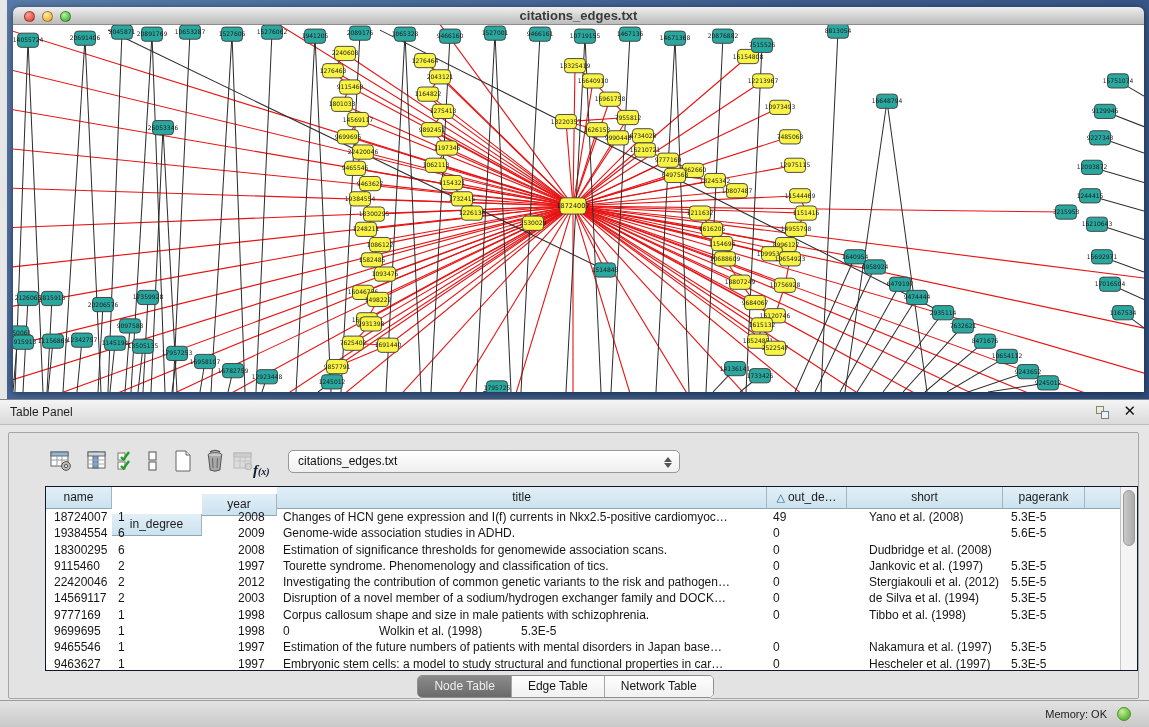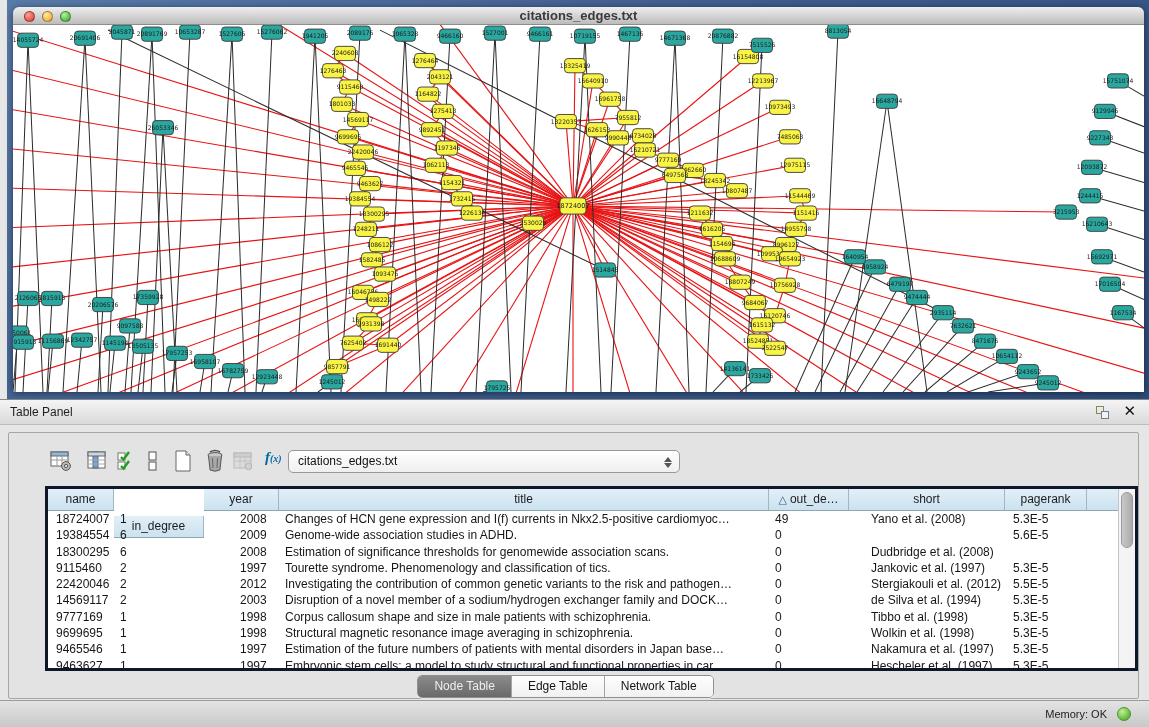--- a/index.html
+++ b/index.html
@@ -32,35 +32,35 @@
   .panel-title { position:absolute; left:10px; top:0; font-size:12px; color:#1e1e1e; line-height:25px; }
   .float-icon { position:absolute; right:40px; top:6px; width:13px; height:13px; }
   .float-icon .sq1 { position:absolute; left:0; top:0; width:8px; height:8px; border:1px solid #8f8455; background:transparent; }
   .float-icon .sq2 { position:absolute; right:0; bottom:0; width:8px; height:8px; border:1px solid #6d7f92; background:#eef2f5; }
   .close-icon { position:absolute; right:13px; top:2px; font-size:15px; font-weight:bold; color:#111; cursor:default; }
 
   .content-frame { position:absolute; left:8px; top:32px; width:1131px; height:267px;
                    border:1px solid #a6a6a6; border-radius:2px; background:#e3e3e3; }
 
   .toolbar-icon { position:absolute; top:16px; width:24px; height:24px; }
-  .fx-label { position:absolute; left:244px; top:16px; font-family:"Liberation Serif","DejaVu Serif",serif;
-              font-style:italic; font-weight:bold; font-size:15px; color:#0369a1;margin-left:12px; }
+  .fx-label { position:absolute; left:244px; top:29px; font-family:"Liberation Serif","DejaVu Serif",serif;
+              font-style:italic; font-weight:bold; font-size:15px; color:#0f172a; }
   .fx-label small { font-size:10px; font-weight:bold; }
   .combo { position:absolute; left:279px; top:17px; width:392px; height:23px;
            border:1px solid #989898; border-radius:5px;
            background:linear-gradient(#ffffff,#efefef); box-shadow:inset 0 1px 0 #fff;
            font-size:12px; color:#111; line-height:21px; padding-left:9px; }
   .combo .stepper { position:absolute; right:7px; top:3px; width:9px; height:16px;
                     display:flex; flex-direction:column; align-items:center; justify-content:center; gap:1px; }
   .combo .stepper i { width:0; height:0; border-left:4px solid transparent; border-right:4px solid transparent; }
   .combo .stepper .up { border-bottom:5px solid #555; }
   .combo .stepper .dn { border-top:5px solid #555; }
 
   .tbl { position:absolute; left:36px; top:53px; width:1093px; height:185px;
-         background:#fff; border:3px solid #0f172a; overflow:hidden; }
+         background:#fff; border:1px solid #0f172a; overflow:hidden; }
   .tbl-head { position:absolute; left:0; top:0; height:22px; display:flex; }
   .th { height:22px; background:linear-gradient(#e2eff7,#cbe2ef);
         border-right:1px solid #9fb6c4; border-bottom:1px solid #8fa6b4;
         font-size:12px; color:#1c1c1c; text-align:center; line-height:21px;
         overflow:hidden; white-space:nowrap; }
   .th .sort { color:#2b5f8a; font-size:11px; margin-right:3px; }
   .tbl-body { position:absolute; left:0; top:22px; right:17px; bottom:0; }
   .tr { display:flex; height:16.3px; }
   .td { font-size:12px; color:#161616; line-height:16.3px; white-space:nowrap; overflow:hidden; }
   .vscroll { position:absolute; right:0; top:0; bottom:0; width:17px;
@@ -935,21 +935,21 @@
       <span class="stepper">
           <i class="up"></i>
           <i class="dn"></i>
         </span>
     </div>
 
     <div class="tbl">
       <div class="tbl-head" id="thead">
           <div class="th" style="width: 66px;">name</div>
           <div class="th" style="width: 90px; margin-top: 27px;">in_degree</div>
-          <div class="th" style="width: 75px;">year</div>
+          <div class="th" style="width: 75px; margin-top: 7px;">year</div>
           <div class="th" style="width: 490px; text-align: center;">title</div>
           <div class="th" style="width: 80px;"><span class="sort">△</span>out_de…</div>
           <div class="th" style="width: 156px;">short</div>
           <div class="th" style="width: 82px;">pagerank</div>
           <div class="th" style="width: 37px;"></div>
         </div>
       <div class="tbl-body" id="tbody">
           <div class="tr">
             <div class="td" style="width: 66px; padding-left: 8px;">18724007</div>
             <div class="td" style="width: 90px; padding-left: 6px;">1</div>
@@ -1010,21 +1010,20 @@
             <div class="td" style="width: 75px; padding-left: 36px;">1998</div>
             <div class="td" style="width: 490px; padding-left: 6px;">Corpus callosum shape and size in male patients with schizophrenia.</div>
             <div class="td" style="width: 80px; padding-left: 6px;">0</div>
             <div class="td" style="width: 156px; padding-left: 22px;">Tibbo et al. (1998)</div>
             <div class="td" style="width: 82px; padding-left: 8px;">5.3E-5</div>
           </div>
           <div class="tr">
             <div class="td" style="width: 66px; padding-left: 8px;">9699695</div>
             <div class="td" style="width: 90px; padding-left: 6px;">1</div>
             <div class="td" style="width: 75px; padding-left: 36px;">1998</div>
-            <div class="td" style="width: 490px; padding-left: 6px;">Structural magnetic resonance image averaging in schizophrenia.</div>
             <div class="td" style="width: 80px; padding-left: 6px;">0</div>
             <div class="td" style="width: 156px; padding-left: 22px;">Wolkin et al. (1998)</div>
             <div class="td" style="width: 82px; padding-left: 8px;">5.3E-5</div>
           </div>
           <div class="tr">
             <div class="td" style="width: 66px; padding-left: 8px;">9465546</div>
             <div class="td" style="width: 90px; padding-left: 6px;">1</div>
             <div class="td" style="width: 75px; padding-left: 36px;">1997</div>
             <div class="td" style="width: 490px; padding-left: 6px;">Estimation of the future numbers of patients with mental disorders in Japan base…</div>
             <div class="td" style="width: 80px; padding-left: 6px;">0</div>

